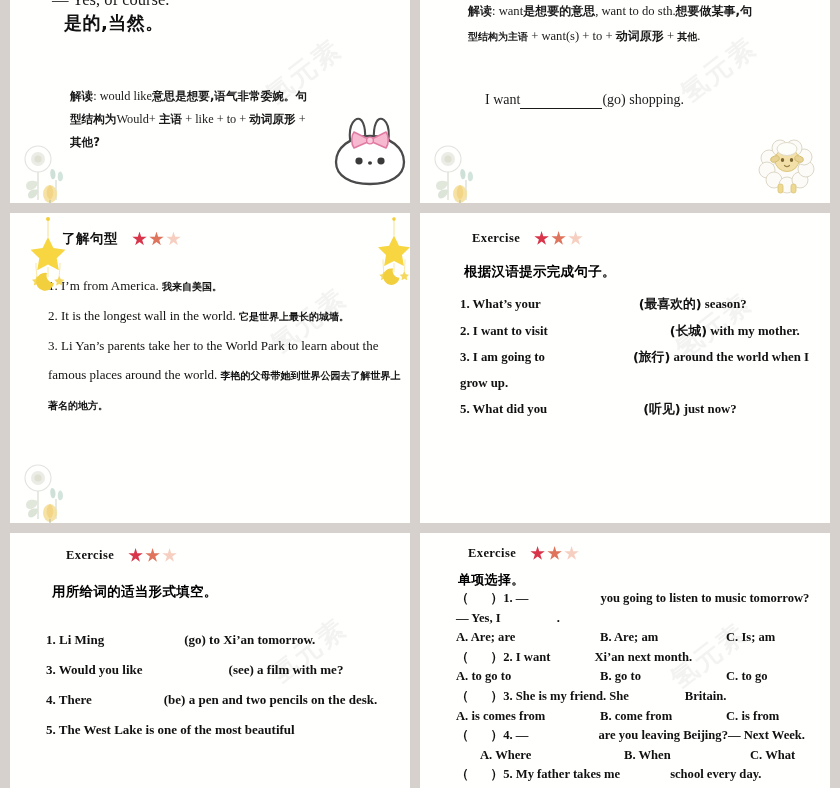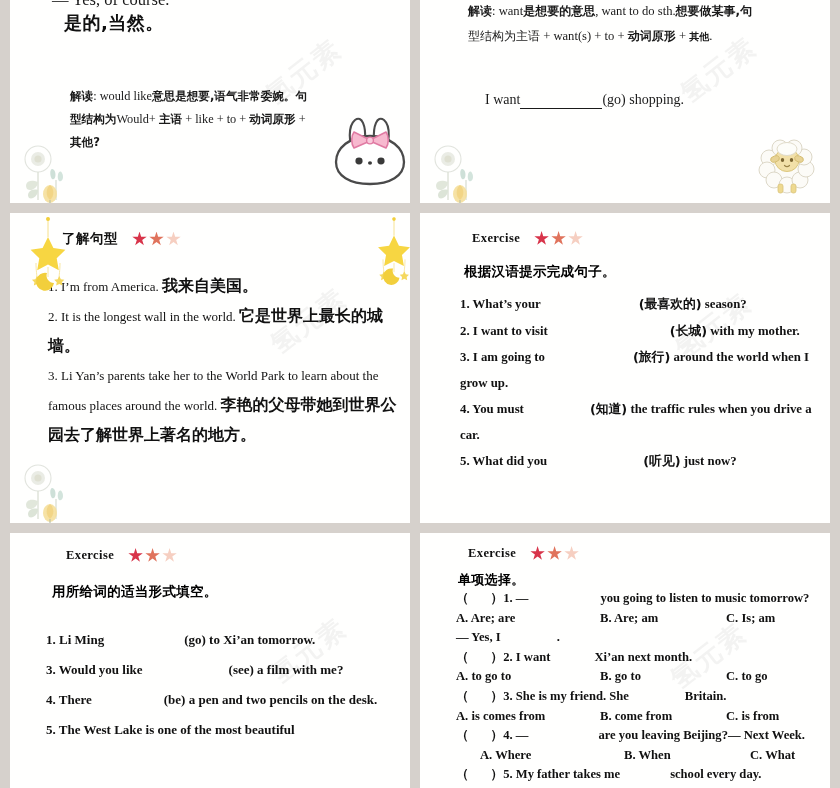--- a/index.html
+++ b/index.html
@@ -128,21 +128,21 @@
   .line {
     color: #111;
     white-space: nowrap;
   }
   .mix { font-family: "Liberation Serif", serif; }
   .mix .zh { font-family: "DejaVu Sans", sans-serif; font-weight: 700; }
 
   
   .s3-lines { left: 38px; top: 58px; width: 360px; font-size: 13px; line-height: 29px; }
   .s3-lines .line { white-space: normal; }
-  .s3-lines .zh { font-size: 16px; margin-top: 44px; }
+  .s3-lines .zh { font-size: 10px; margin-top: 44px; }
 
   
   .s4-lines { left: 40px; top: 78px; width: 365px; font-size: 12.8px; line-height: 25.5px; font-weight: 700; }
   .s4-lines .line { white-space: normal; }
   .s4-lines .gap { display: inline-block; }
   .s4-lines .zh { font-size: 12.8px; }
 
   
   .s5-lines { left: 36px; top: 92px; width: 370px; font-size: 13px; line-height: 30px; font-weight: 700; }
   .s5-lines .line { white-space: normal; }
@@ -219,21 +219,21 @@
 
       <ellipse cx="42" cy="53" rx="2" ry="1.7" fill="#3a3a3a"></ellipse>
     </svg>
   </div>
 
   <div class="slide c-right r1">
     <div class="watermark" style="left:255px; top:58px;">氢元素</div>
 
     <div class="s2-note">
       <span style="font-family:'DejaVu Sans',sans-serif;font-weight:700;font-size:12px;">解读</span><span>: want</span><span style="font-family:'DejaVu Sans',sans-serif;font-weight:700;font-size:12px;">是想要的意思</span><span>, want to do sth.</span><span style="font-family:'DejaVu Sans',sans-serif;font-weight:700;font-size:12px;">想要做某事</span><span style="font-family:'DejaVu Sans',sans-serif;font-weight:700;font-size:12px;">,句</span><br>
-      <span style="font-family:'DejaVu Sans',sans-serif;font-weight:400;font-size:12px;">型结构为主语</span><span> + want(s) + to + </span><span style="font-family:'DejaVu Sans',sans-serif;font-weight:700;font-size:12px;">动词原形</span><span> + </span><span style="font-family:'DejaVu Sans',sans-serif;font-weight:700;font-size:10px;">其他</span><span>.</span>
+      <span style="font-family:'DejaVu Sans',sans-serif;font-weight:700;font-size:10px;">型结构为主语</span><span> + want(s) + to + </span><span style="font-family:'DejaVu Sans',sans-serif;font-weight:700;font-size:12px;">动词原形</span><span> + </span><span style="font-family:'DejaVu Sans',sans-serif;font-weight:700;font-size:10px;">其他</span><span>.</span>
     </div>
 
     <div class="s2-blank en">
       <span>I want</span><span class="uline" style="width:82px;">&nbsp;</span><span>(go) shopping.</span>
     </div>
 
     <svg class="flower" style="left:8px; top:148px;" width="58" height="62" viewBox="0 0 58 62">
       <g opacity="0.5">
         <circle cx="20" cy="17" r="13" fill="none" stroke="#b9bfb2" stroke-width="1.1"></circle>
         <circle cx="20" cy="17" r="7" fill="#cfd3c3"></circle>
@@ -360,21 +360,20 @@
         <span class="star" style="background:#f6cfc1;"></span>
       </span>
     </div>
 
     <div class="subhead" style="left:44px; top:50px;">根据汉语提示完成句子。</div>
 
     <div class="lines s4-lines">
       <div class="line mix"><span>1. What’s your</span><span class="gap" style="width:98px;"></span><span class="zh">(最喜欢的)</span><span> season?</span></div>
       <div class="line mix"><span>2. I want to visit</span><span class="gap" style="width:122px;"></span><span class="zh">(长城)</span><span> with my mother.</span></div>
       <div class="line mix"><span>3. I am going to</span><span class="gap" style="width:88px;"></span><span class="zh">(旅行)</span><span> around the world when I grow up.</span></div>
-      <div class="line mix"><span>4. You must</span><span class="gap" style="width:66px;"></span><span class="zh">(知道)</span><span> the traffic rules when you drive a car.</span></div>
       <div class="line mix"><span>5. What did you</span><span class="gap" style="width:96px;"></span><span class="zh">(听见)</span><span> just now?</span></div>
     </div>
   </div>
 
   <div class="slide c-left r3">
     <div class="watermark" style="left:255px; top:100px;">氢元素</div>
 
     <div class="hdr" style="left:56px; top:15px;">
       <span class="hdr-en">Exercise</span>
       <span class="stars">
@@ -404,26 +403,26 @@
         <span class="star" style="background:#e0735c;"></span>
         <span class="star" style="background:#f6cfc1;"></span>
       </span>
     </div>
 
     <div class="subhead" style="left:38px; top:38px; font-size:13px;">单项选择。</div>
 
     <div class="lines s6-lines" style="top:56px;">
 
       <div class="line mix"><span>（</span><span style="display:inline-block;width:22px;"></span><span>）1. —</span><span style="display:inline-block;width:72px;"></span><span>you going to listen to music tomorrow?</span></div>
+      <div class="line mix"><span>— Yes, I</span><span style="display:inline-block;width:56px;"></span><span>.</span></div>
       <div class="line mix opts">
           <span style="width:144px;">A. Are; are</span>
           <span style="width:126px;">B. Are; am</span>
           <span>C. Is; am</span>
         </div>
-      <div class="line mix"><span>— Yes, I</span><span style="display:inline-block;width:56px;"></span><span>.</span></div>
 
       <div class="line mix"><span>（</span><span style="display:inline-block;width:22px;"></span><span>）2. I want</span><span style="display:inline-block;width:44px;"></span><span>Xi’an next month.</span></div>
       <div class="line mix opts">
           <span style="width:144px;">A. to go to</span>
           <span style="width:126px;">B. go to</span>
           <span>C. to go</span>
         </div>
 
       <div class="line mix"><span>（</span><span style="display:inline-block;width:22px;"></span><span>）3. She is my friend. She</span><span style="display:inline-block;width:56px;"></span><span>Britain.</span></div>
       <div class="line mix opts">

